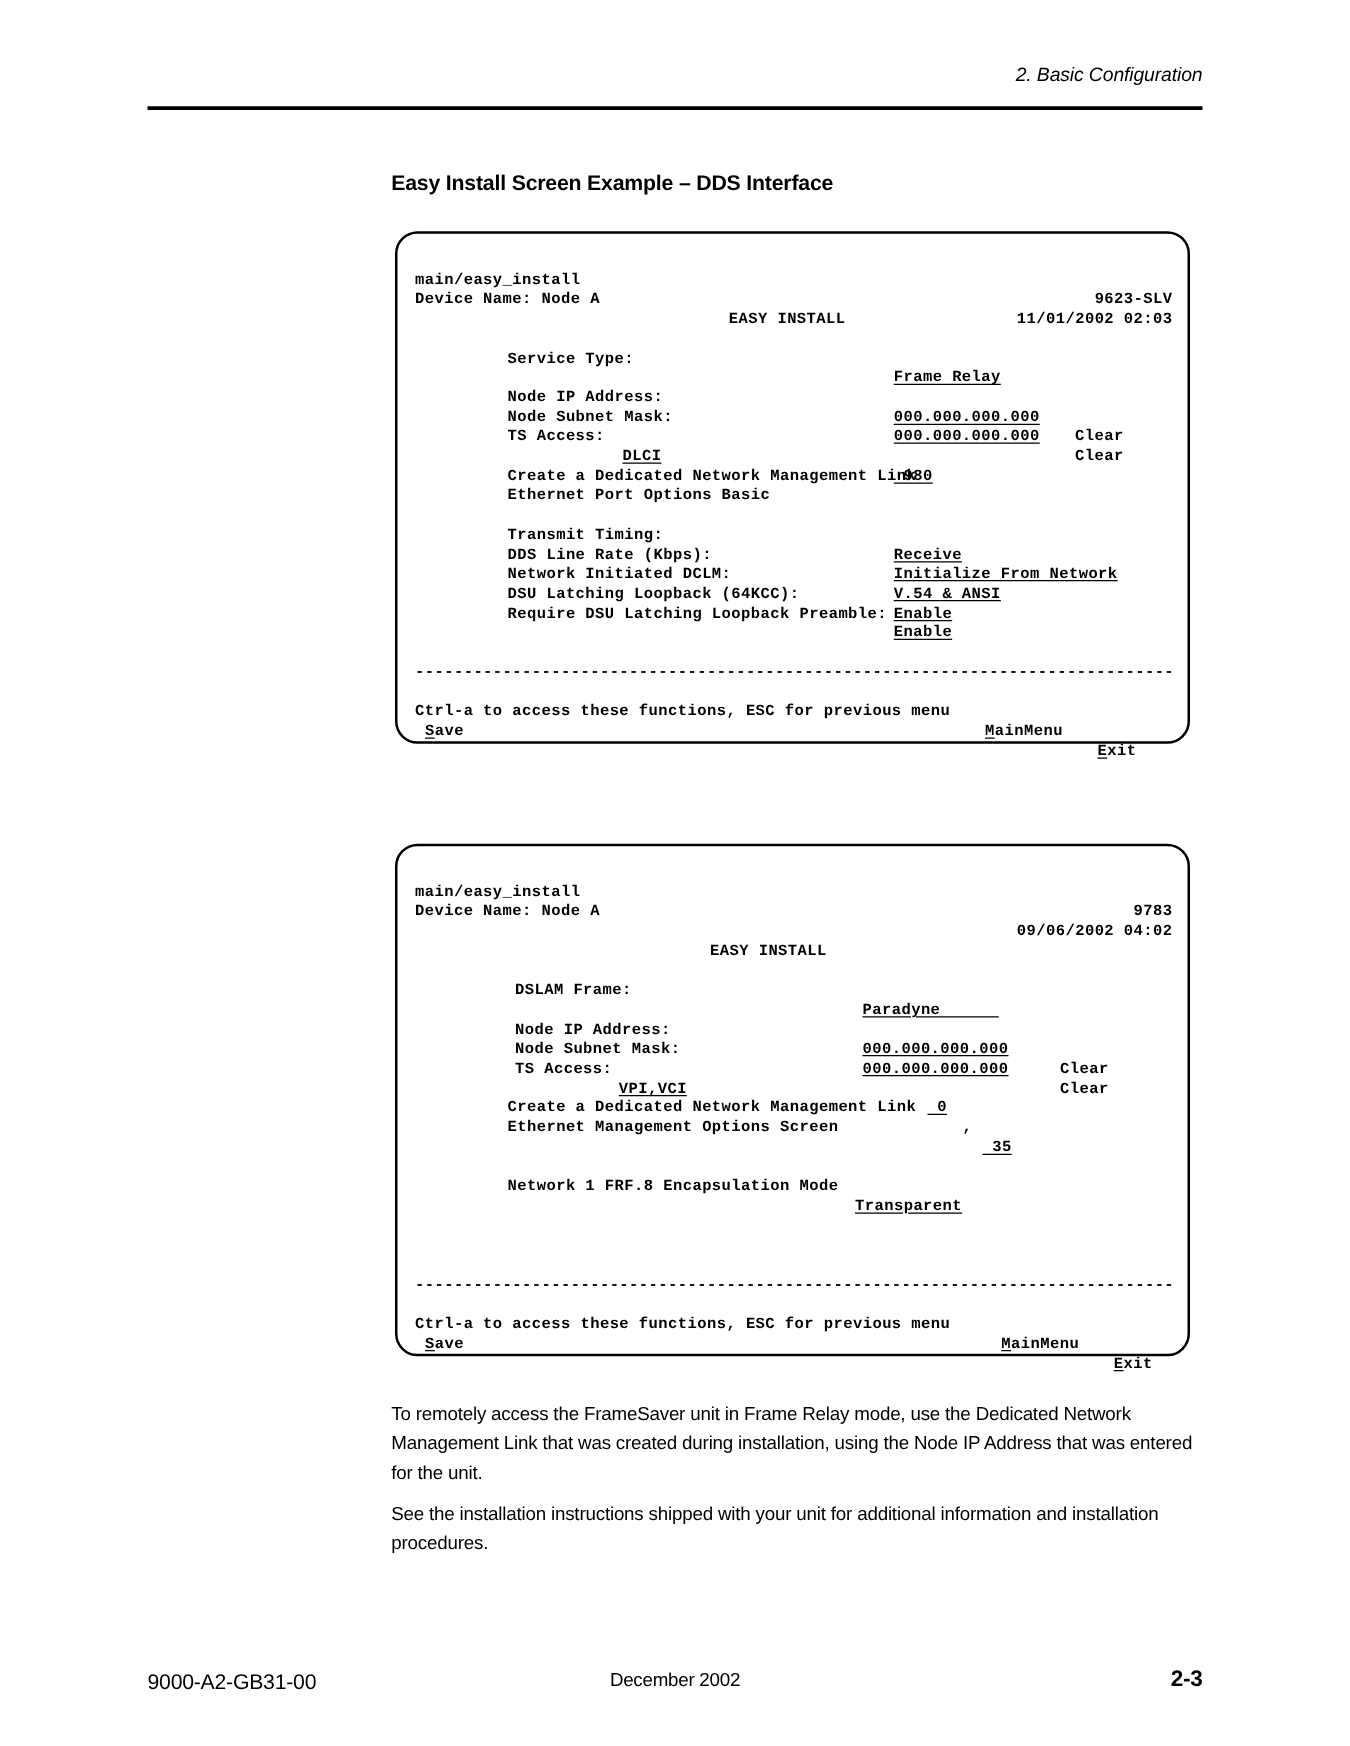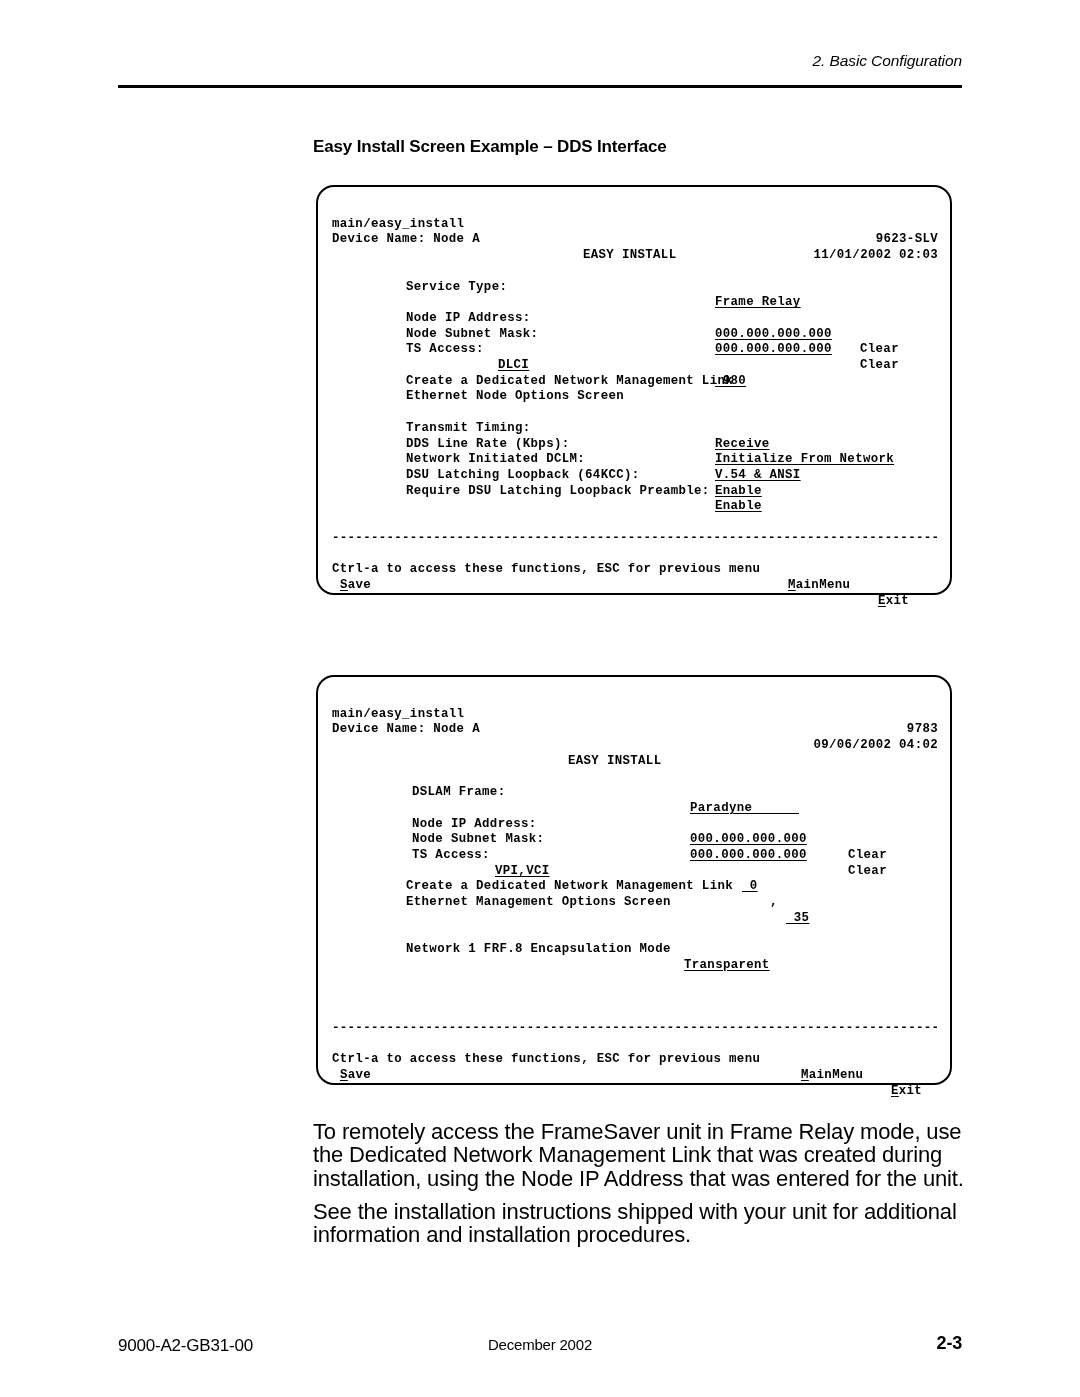--- a/index.html
+++ b/index.html
@@ -116,21 +116,21 @@
     font-weight: bold;
     letter-spacing: 0.35px;
     line-height: 15.7px;
   }
 
   
   .body-para {
     position: absolute;
     left: 313px;
     width: 652px;
-    font-size: 22px;
+    font-size: 15px;
     line-height: 23.3px;
     letter-spacing: -0.15px;
   }
   #para-1 { top: 1120px; }
   #para-2 { top: 1200px; }
 
   
   .page-footer {
     position: absolute;
     left: 118px;
@@ -213,21 +213,21 @@
         <span class="tcell" style="left:88px;">TS Access:</span>
         <span class="tcell ul" style="left:180px;">DLCI</span>
         <span class="tcell ul" style="left:397px;"> 980</span>
       </div>
 
       <div class="trow" style="top:171px;">
         <span class="tcell" style="left:88px;">Create a Dedicated Network Management Link</span>
       </div>
 
       <div class="trow" style="top:186.7px;">
-        <span class="tcell" style="left:88px;">Ethernet Node Options Screen</span>
+        <span class="tcell" style="left:88px;">Ethernet Port Options Basic</span>
       </div>
 
       <div class="trow" style="top:218.1px;">
         <span class="tcell" style="left:88px;">Transmit Timing:</span>
         <span class="tcell ul" style="left:397px;">Receive</span>
       </div>
 
       <div class="trow" style="top:233.8px;">
         <span class="tcell" style="left:88px;">DDS Line Rate (Kbps):</span>
         <span class="tcell ul" style="left:397px;">Initialize From Network</span>

